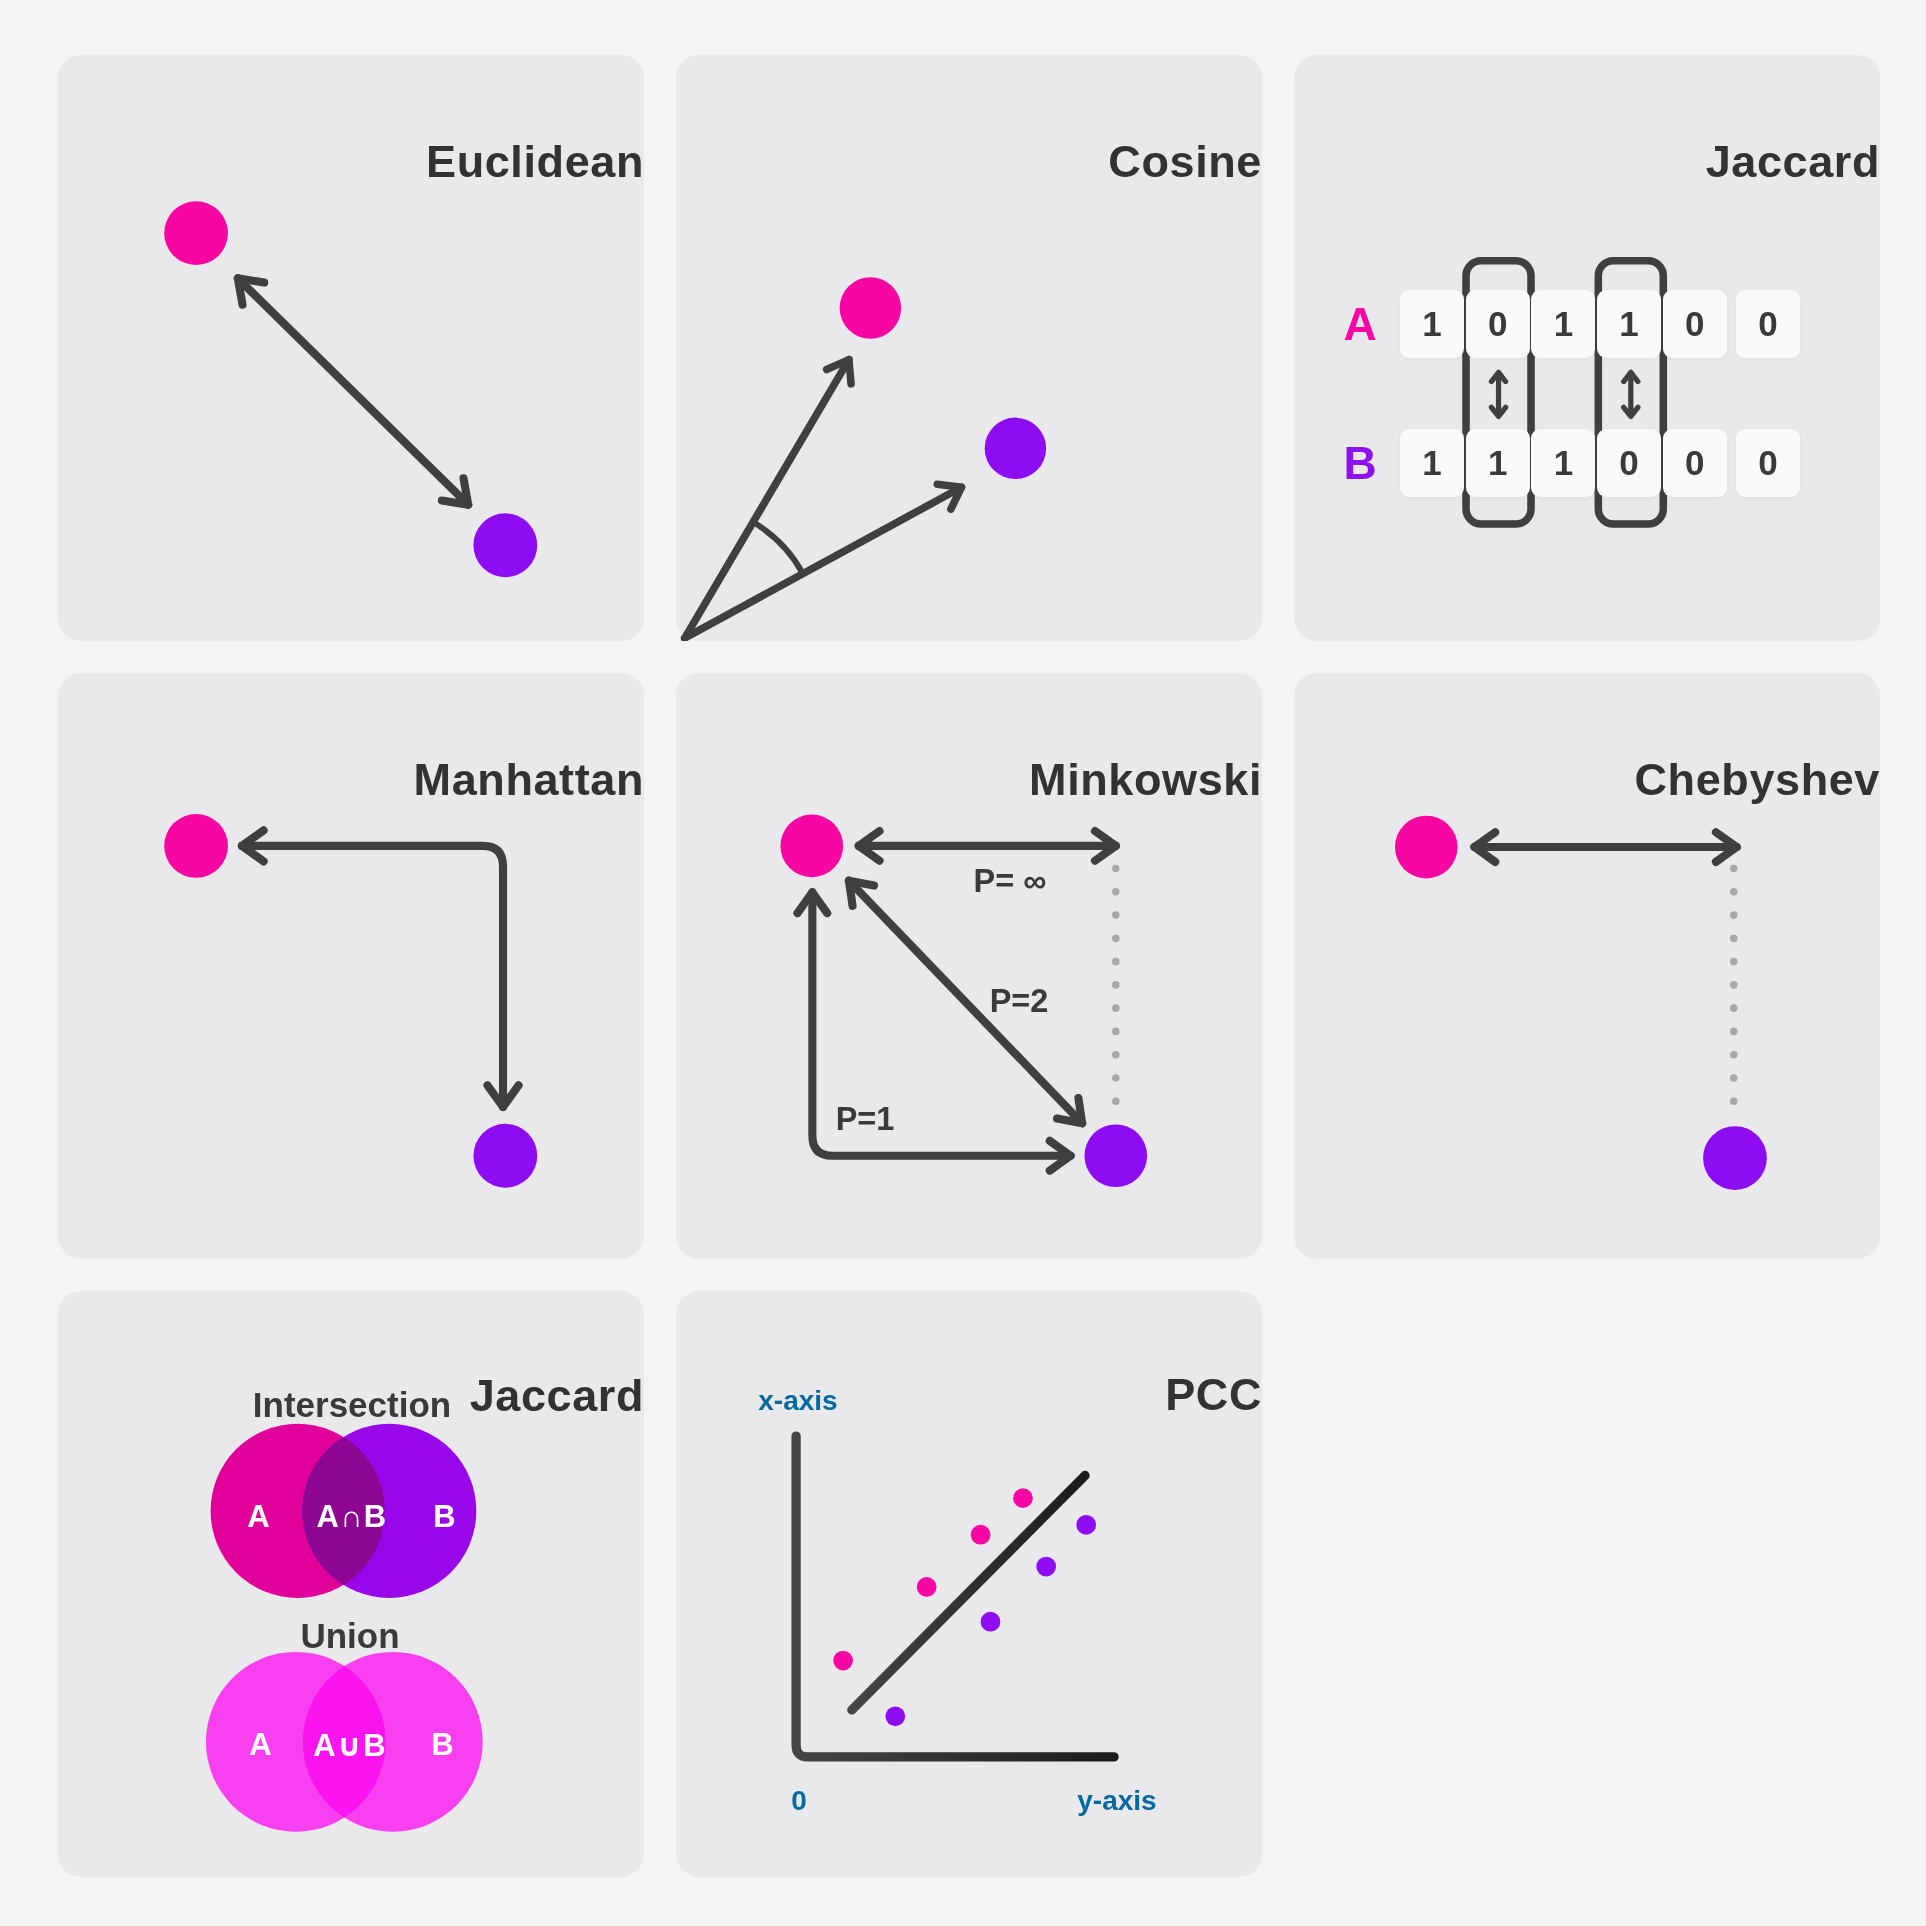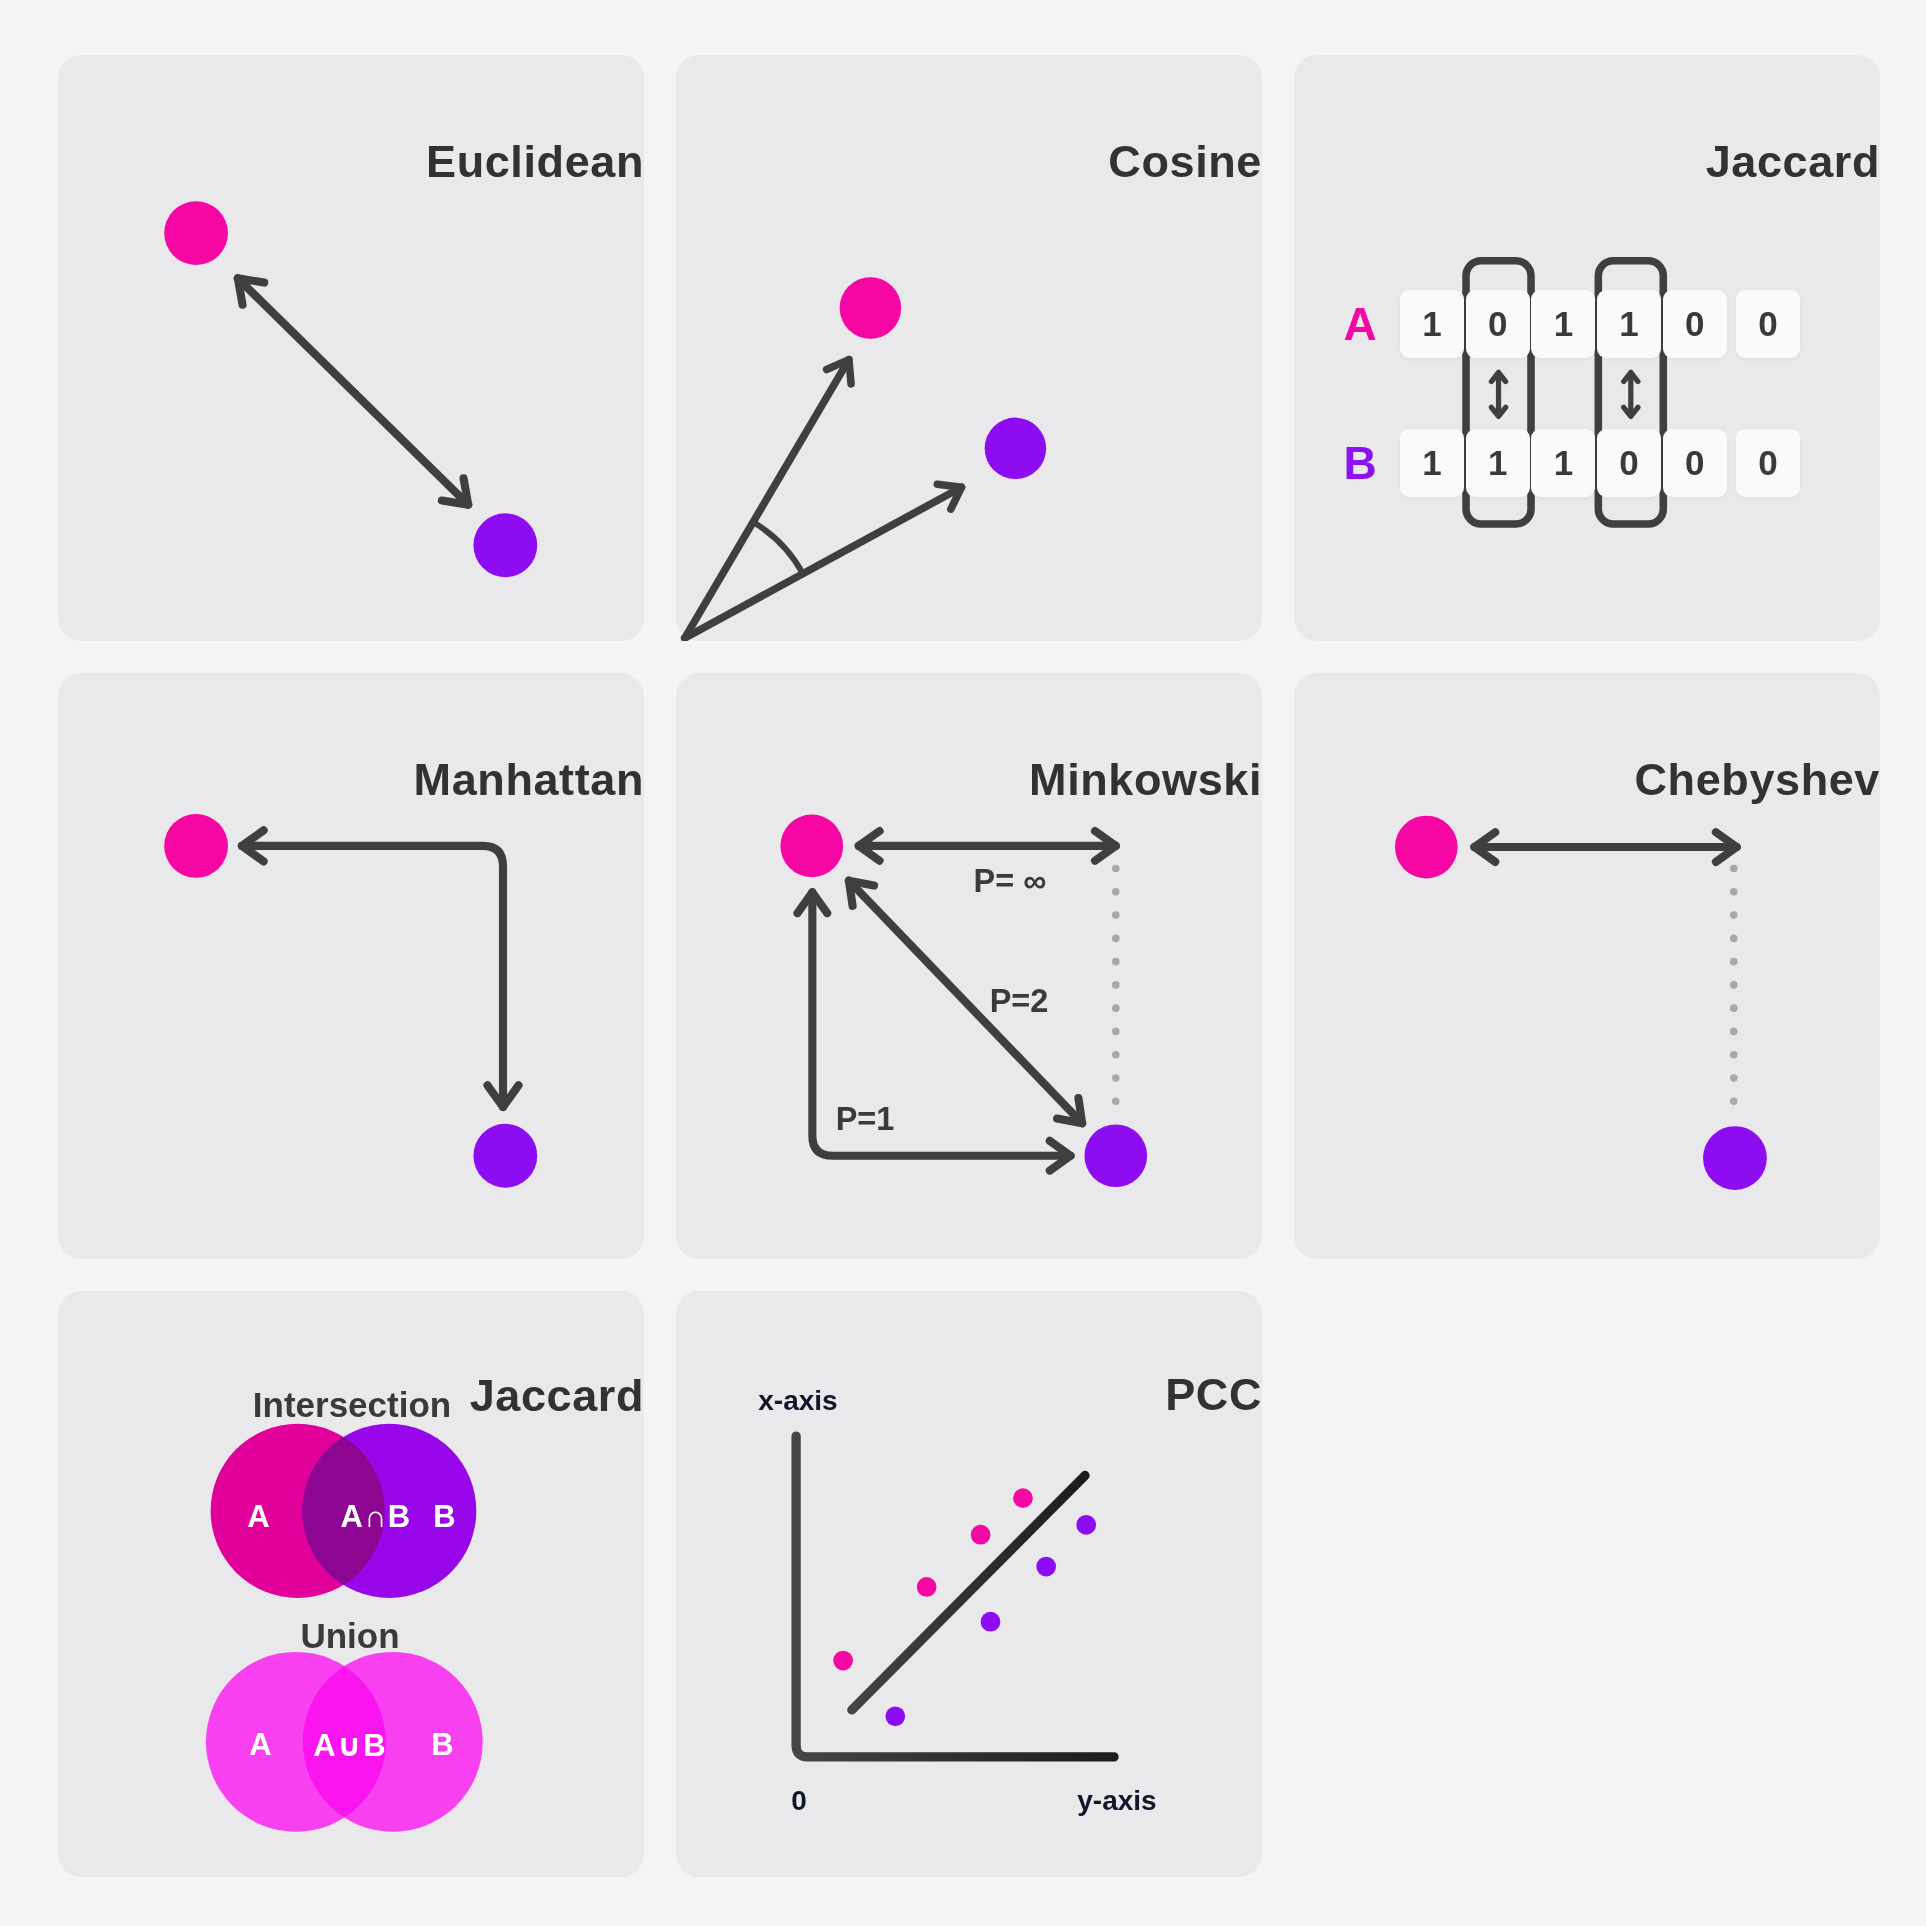--- a/index.html
+++ b/index.html
@@ -28,21 +28,21 @@
     text-align:right;
     font-size:45px;font-weight:700;letter-spacing:0.6px;
     color:#323232;
   }
   .clabel{
     position:absolute;transform:translate(-50%,-50%);
     font-weight:700;color:#3A3A3A;white-space:nowrap;
   }
   .sub{font-size:35px;}
   .plabel{font-size:32.5px;}
-  .axlabel{font-size:28px;color:#0f172a;}
+  .axlabel{font-size:28px;color:#0369a1;}
   .vennlabel{font-size:31px;color:#FFFFFF;letter-spacing:1.2px;}
   
   .ham-rowlabel{
     position:absolute;transform:translate(-50%,-50%);
     font-size:46px;font-weight:700;
   }
   .ham-a{color:#F607A3;}
   .ham-b{color:#8E12F0;}
   .ham-cells{position:absolute;display:flex;}
   .ham-cell{
@@ -193,21 +193,21 @@
         <circle cx="410" cy="777" r="155" fill="#F940F0"></circle>
         <circle cx="577" cy="777" r="155" fill="#F940F0"></circle>
         <g clip-path="url(#clip-uni-a)">
           <circle cx="577" cy="777" r="155" fill="#FA14EF"></circle>
         </g>
       </g>
     </svg>
     <h2 class="title" style="top:68px;">Jaccard</h2>
     <div class="clabel sub" style="left:294px;top:114px;">Intersection</div>
     <div class="clabel vennlabel" style="left:201px;top:226px;">A</div>
-    <div class="clabel vennlabel" style="left:294px;top:226px;margin-left:24px;">A∩B</div>
+    <div class="clabel vennlabel" style="left:294px;top:226px;">A∩B</div>
     <div class="clabel vennlabel" style="left:387px;top:226px;">B</div>
     <div class="clabel sub" style="left:292px;top:345px;">Union</div>
     <div class="clabel vennlabel" style="left:203px;top:454px;">A</div>
     <div class="clabel vennlabel" style="left:292px;top:454px;">A∪B</div>
     <div class="clabel vennlabel" style="left:385px;top:454px;">B</div>
   </section>
 
   <section class="panel">
     <svg class="art" viewBox="0 0 1010 1010">
       <defs>

